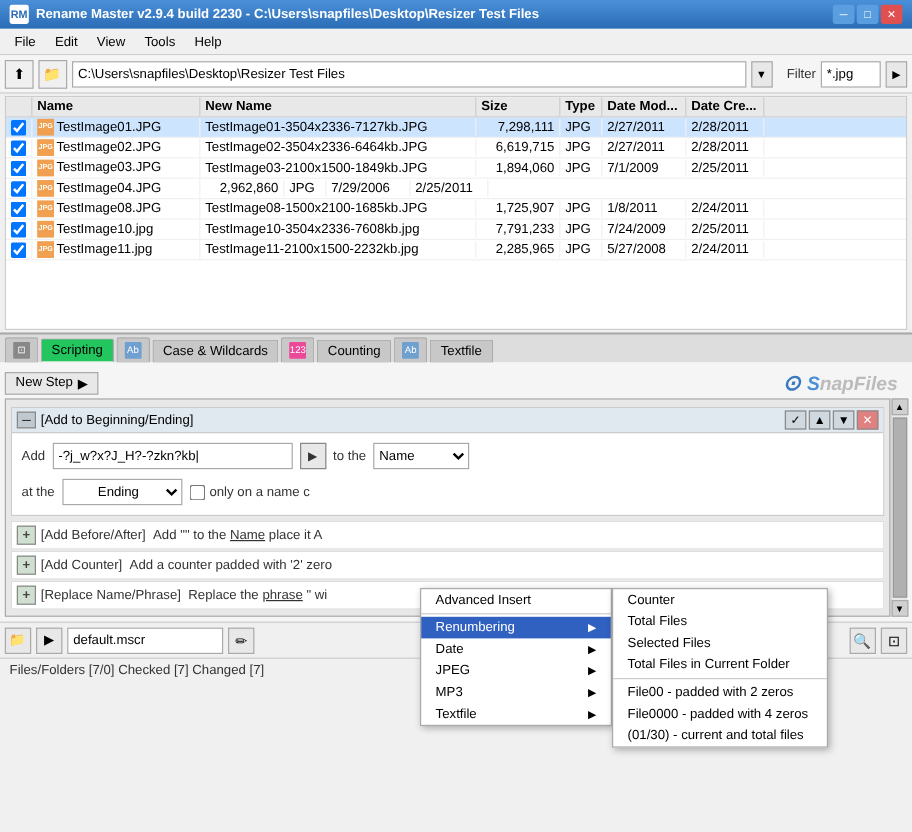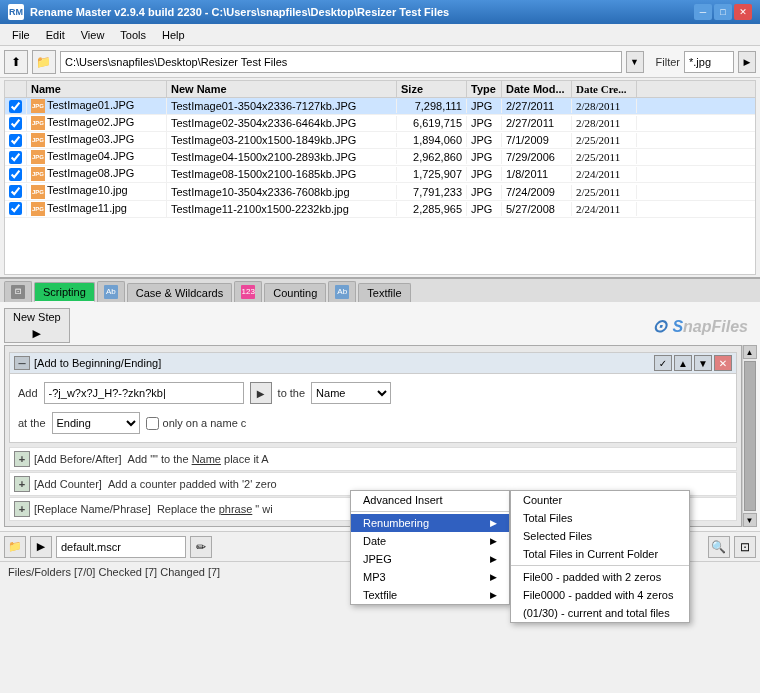--- a/index.html
+++ b/index.html
@@ -31,40 +31,40 @@
     
     .file-list-container { background: white; border: 1px solid #ccc; margin: 2px 4px; height: 195px; overflow-y: auto; }
     .file-list-header { display: flex; background: #e8e8e8; border-bottom: 1px solid #ccc; }
     .file-list-header .col { padding: 2px 4px; border-right: 1px solid #ccc; font-size: 11px; font-weight: bold; cursor: pointer; }
     .col-check { width: 22px; }
     .col-name { width: 140px; }
     .col-newname { width: 230px; }
     .col-size { width: 70px; }
     .col-type { width: 35px; }
     .col-datemod { width: 70px; }
-    .col-datecre { width: 65px; font-family: Liberation Serif, serif; }
+    .col-datecre { width: 65px; }
     
     .file-row { display: flex; align-items: center; border-bottom: 1px solid #f0f0f0; }
     .file-row.selected { background: #cde4ff; }
     .file-row .col { padding: 1px 4px; border-right: 1px solid #f0f0f0; font-size: 11px; overflow: hidden; white-space: nowrap; }
     .file-row .col-check { display: flex; align-items: center; justify-content: center; }
     .file-row .col-size { text-align: right; }
     .file-icon { width: 14px; height: 14px; background: #ddd; display: inline-block; margin-right: 2px; vertical-align: middle; font-size: 8px; text-align: center; line-height: 14px; }
     .file-icon-jpg { background: #f0a050; color: white; font-size: 6px; font-weight: bold; }
     
     
     .tabs-container { background: #f5f5f5; border-top: 2px solid #aaa; margin-top: 2px; }
     .tabs-header { display: flex; align-items: flex-end; padding: 2px 4px 0; gap: 2px; background: #ddd; }
     .tab { padding: 3px 8px; background: #c8c8c8; border: 1px solid #aaa; border-bottom: none; cursor: pointer; font-size: 11px; display: flex; align-items: center; gap: 4px; border-radius: 2px 2px 0 0; }
     .tab.active { background: #22c55e; border-bottom: 1px solid #f5f5f5; }
     
     
     .tab-content { background: #f5f5f5; padding: 4px; }
     .new-step-bar { display: flex; align-items: center; gap: 4px; padding: 2px 0; }
-    .new-step-btn { padding: 2px 8px; background: #e8e8e8; border: 1px solid #aaa; cursor: pointer; font-size: 11px; display: flex; align-items: center; gap: 4px; flex-direction: column; }
+    .new-step-btn { padding: 2px 8px; background: #e8e8e8; border: 1px solid #aaa; cursor: pointer; font-size: 11px; display: flex; align-items: center; gap: 4px; }
     .snapfiles-logo { margin-left: auto; margin-right: 8px; font-size: 18px; font-style: italic; color: #aaa; font-weight: bold; }
     .snapfiles-logo span { color: #4a90d9; }
     
     
     .step-panel { background: white; border: 1px solid #ccc; margin: 2px 0; }
     .step-header { background: #e0e8f0; border-bottom: 1px solid #ccc; padding: 2px 4px; display: flex; align-items: center; justify-content: space-between; }
     .step-header-left { display: flex; align-items: center; gap: 4px; }
     .step-collapse-btn { width: 16px; height: 14px; background: #c0c8d0; border: 1px solid #888; cursor: pointer; display: flex; align-items: center; justify-content: center; font-size: 10px; }
     .step-header-controls { display: flex; gap: 2px; }
     .step-ctrl-btn { width: 18px; height: 16px; background: #d0d8e0; border: 1px solid #888; cursor: pointer; display: flex; align-items: center; justify-content: center; font-size: 10px; }
@@ -186,21 +186,20 @@
       <div class="col col-size">1,894,060</div>
       <div class="col col-type">JPG</div>
       <div class="col col-datemod">7/1/2009</div>
       <div class="col col-datecre">2/25/2011</div>
     </div>
       <div class="file-row">
       <div class="col col-check">
           <input type="checkbox" checked="" style="">
         </div>
       <div class="col col-name"><span class="file-icon file-icon-jpg">JPG</span>TestImage04.JPG</div>
-      <div class="col col-newname">TestImage04-1500x2100-2893kb.JPG</div>
       <div class="col col-size">2,962,860</div>
       <div class="col col-type">JPG</div>
       <div class="col col-datemod">7/29/2006</div>
       <div class="col col-datecre">2/25/2011</div>
     </div>
       <div class="file-row">
       <div class="col col-check">
           <input type="checkbox" checked="" style="">
         </div>
       <div class="col col-name"><span class="file-icon file-icon-jpg">JPG</span>TestImage08.JPG</div>
@@ -296,21 +295,21 @@
               <span class="step-label">Add</span>
               <input class="step-input step-input-wide" type="text" value="-?j_w?x?J_H?-?zkn?kb|" style="">
               <button class="step-play-btn">▶</button>
               <span class="step-label">to the</span>
               <select class="step-dropdown" style="width:80px;">
                 <option>Name</option>
               </select>
             </div>
             <div class="step-row">
               <span class="step-label">at the</span>
-              <select class="step-dropdown" style="width:88px;">
+              <select class="step-dropdown" style="width:100px;padding-left:25px;">
                 <option>Ending</option>
               </select>
               <div class="checkbox-row">
                 <input type="checkbox" style="">
                 <span class="step-label">only on a name c</span>
               </div>
             </div>
           </div>
         </div>
 

